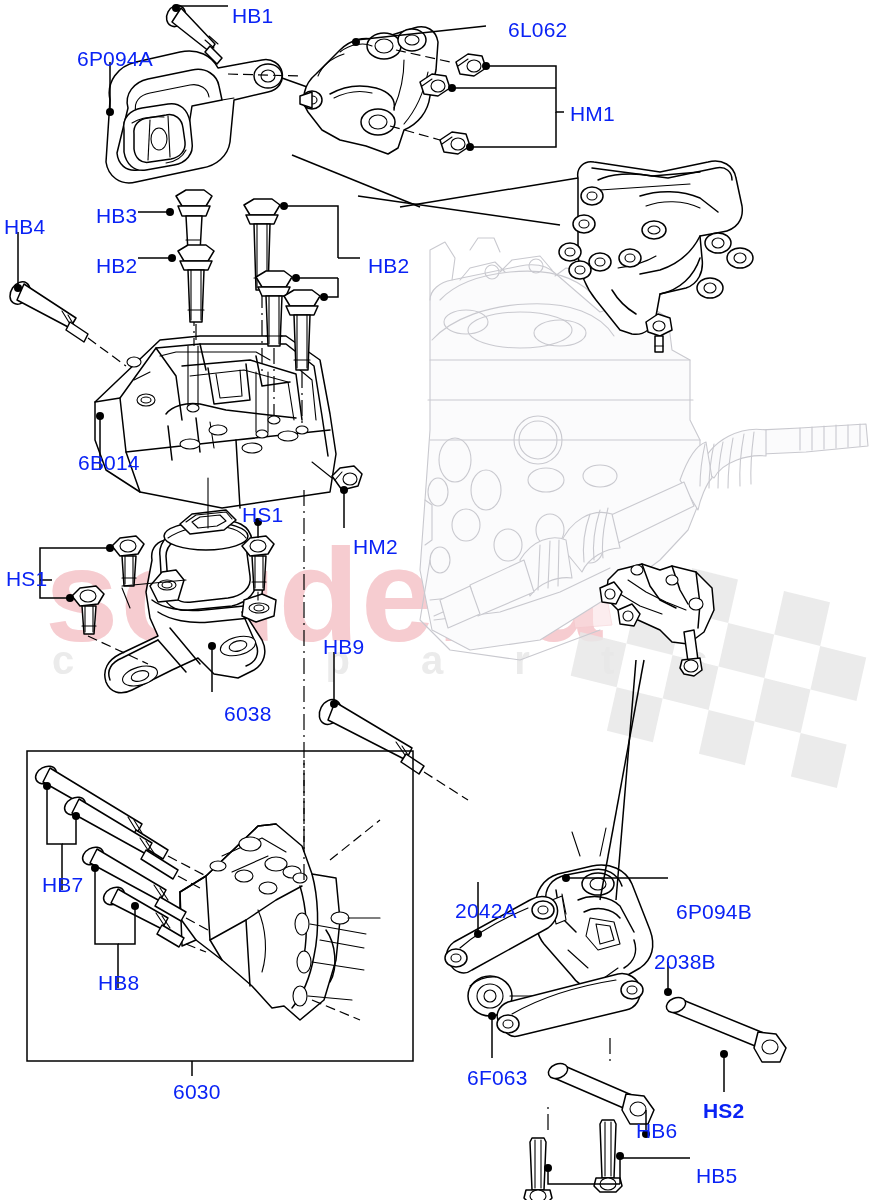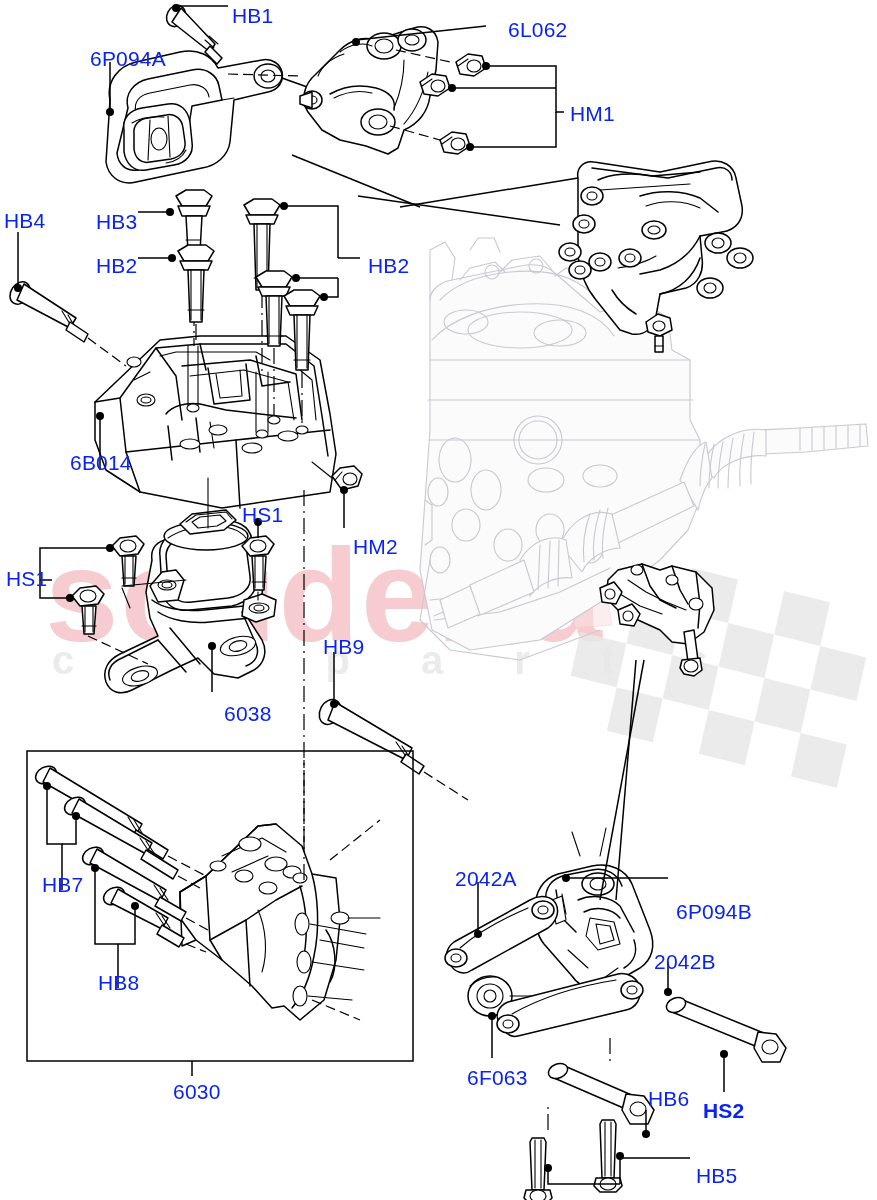--- a/index.html
+++ b/index.html
@@ -663,37 +663,37 @@
       <path class="fillw" d="M618,610 L632,604 L640,614 L634,626 L620,624 Z"></path>
       <ellipse class="fillw2" cx="628" cy="616" rx="5" ry="5"></ellipse>
       <path class="fillw" d="M684,632 L694,630 L698,660 L688,662 Z"></path>
       <path class="fillw" d="M682,660 L700,658 L702,670 L694,676 L684,674 L680,668 Z"></path>
       <ellipse class="fillw2" cx="691" cy="666" rx="7" ry="6"></ellipse>
     </g>
 
   </svg>
 
   <div class="lbl" style="left:232px;top:5px;">HB1</div>
-  <div class="lbl" style="left:90px;top:48px;">6P094A</div>
+  <div class="lbl" style="left:77px;top:48px;">6P094A</div>
   <div class="lbl" style="left:508px;top:19px;">6L062</div>
   <div class="lbl" style="left:570px;top:103px;">HM1</div>
-  <div class="lbl" style="left:96px;top:211px;">HB3</div>
-  <div class="lbl" style="left:4px;top:210px;">HB4</div>
+  <div class="lbl" style="left:96px;top:205px;">HB3</div>
+  <div class="lbl" style="left:4px;top:216px;">HB4</div>
   <div class="lbl" style="left:96px;top:255px;">HB2</div>
   <div class="lbl" style="left:368px;top:255px;">HB2</div>
-  <div class="lbl" style="left:70px;top:452px;">6B014</div>
+  <div class="lbl" style="left:78px;top:452px;">6B014</div>
   <div class="lbl" style="left:242px;top:504px;">HS1</div>
   <div class="lbl" style="left:6px;top:568px;">HS1</div>
   <div class="lbl" style="left:325px;top:536px;margin-left:28px;">HM2</div>
   <div class="lbl" style="left:323px;top:636px;">HB9</div>
   <div class="lbl" style="left:197px;top:703px;margin-left:27px;">6038</div>
   <div class="lbl" style="left:42px;top:874px;">HB7</div>
   <div class="lbl" style="left:98px;top:972px;">HB8</div>
   <div class="lbl" style="left:173px;top:1081px;">6030</div>
-  <div class="lbl" style="left:455px;top:868px;">2042A</div>
+  <div class="lbl" style="left:455px;top:900px;">2042A</div>
   <div class="lbl" style="left:676px;top:901px;">6P094B</div>
-  <div class="lbl" style="left:654px;top:951px;">2042B</div>
+  <div class="lbl" style="left:654px;top:951px;">2038B</div>
   <div class="lbl" style="left:467px;top:1067px;">6F063</div>
-  <div class="lbl" style="left:636px;top:1088px;margin-left:12px;">HB6</div>
+  <div class="lbl" style="left:636px;top:1120px;">HB6</div>
   <div class="lbl" style="left:703px;top:1100px;font-weight:bold;">HS2</div>
   <div class="lbl" style="left:696px;top:1165px;">HB5</div>
 
 </div>
 
 </body></html>

